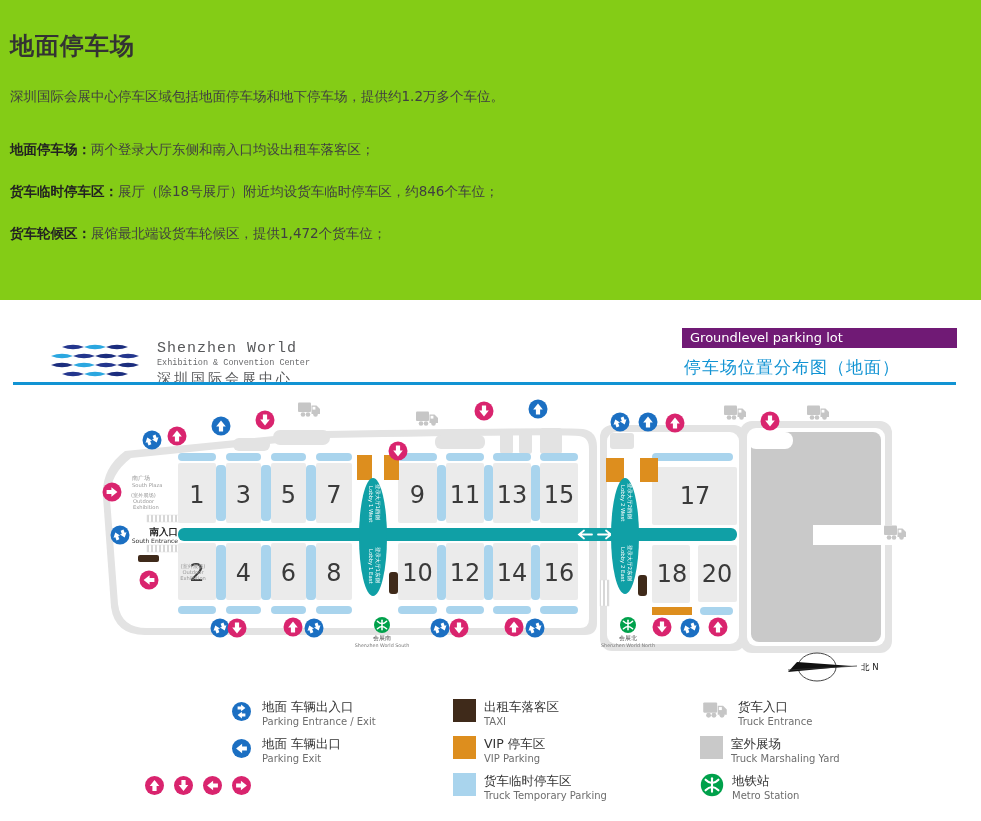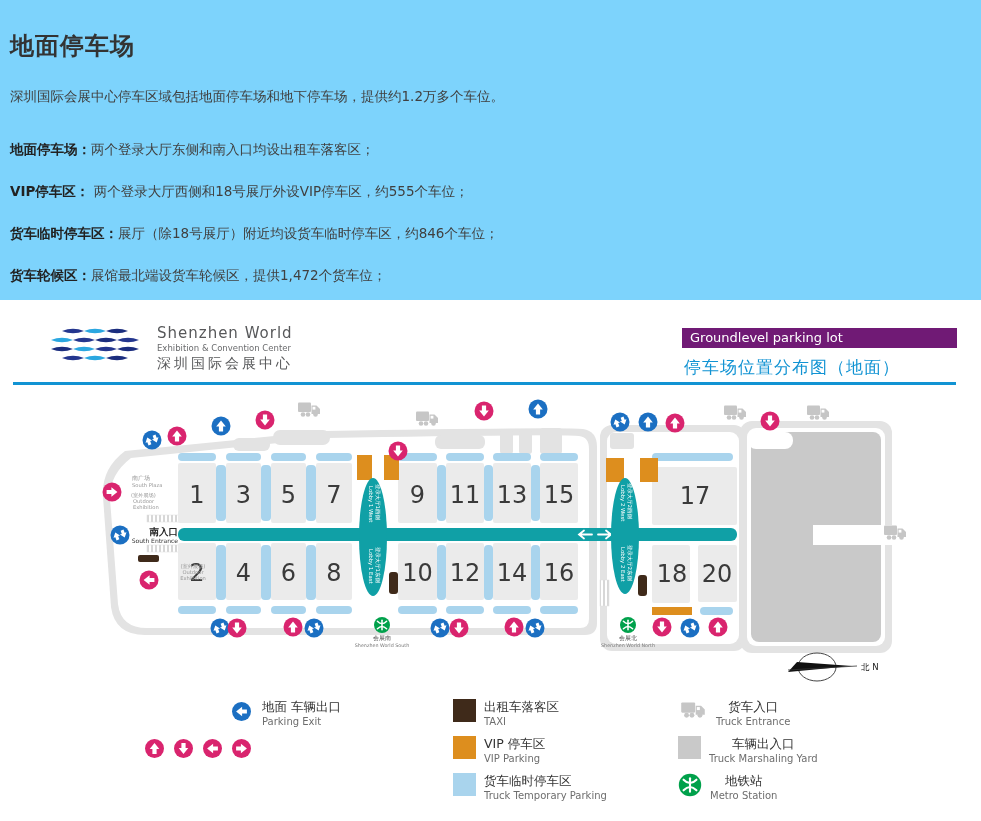--- a/index.html
+++ b/index.html
@@ -2,61 +2,60 @@
 <html><head>
 <meta charset="utf-8">
 <style>
   * { box-sizing: border-box; margin: 0; padding: 0; }
   body {
     width: 981px; height: 821px; background: #ffffff;
     font-family: "DejaVu Sans", "Liberation Sans", sans-serif;
     color: #333; overflow: hidden; position: relative;
   }
   
-  .top-panel { background: #7dd3fc; height: 300px; padding: 30px 20px 0 10px; }
+  .top-panel { background: #84cc16; height: 300px; padding: 30px 20px 0 10px; }
   .top-panel h1 { font-size: 24px; font-weight: bold; color: #333; margin-bottom: 24px; letter-spacing: 1px; }
   .top-panel p  { font-size: 13.5px; line-height: 1.55; color: #404040; max-width: 505px; }
   .top-panel p.intro { margin-bottom: 32px; }
   .top-panel p.zone  { margin-bottom: 21px; }
   .top-panel .zlabel { font-weight: bold; color: #222; }
   
   .brand-row { position: relative; height: 85px; background: #fff; }
-  .logo { position: absolute; left: 48px; top: 24px; display: flex; }
+  .logo { position: absolute; left: 48px; top: 40px; display: flex; font-family: Liberation Mono, monospace; }
   .logo-text { margin-left: 14px; }
   .logo-name { font-size: 15px; color: #57585a; letter-spacing: 1px; }
   .logo-sub  { font-size: 8.5px; color: #6a6b6d; margin-top: 1px; }
   .logo-cn   { font-size: 14px; color: #57585a; letter-spacing: 3px; margin-top: 2px; }
   .banner { position: absolute; left: 682px; top: 28px; width: 275px; }
   .banner-en { background: #701a75; color: #fff; font-size: 13px; padding: 2px 8px 3px 8px; }
   .banner-cn { color: #1193d3; font-size: 17px; padding: 8px 2px; letter-spacing: 1px; }
   .divider { position: absolute; left: 13px; right: 25px; bottom: 0; border-top: 3px solid #1193d3; }
   
   .map-wrap { margin-left: 95px; height: 310px; }
   svg text { font-family: "DejaVu Sans", "Liberation Sans", sans-serif; }
   
   .legend { position: relative; height: 116px; }
   .lcol { position: absolute; top: 4px; }
-  .lcol1 { left: 126px; } .lcol2 { left: 453px; } .lcol3 { left: 678px; text-align: center; }
+  .lcol1 { left: 126px; } .lcol2 { left: 453px; } .lcol3 { left: 700px; }
   .lrow { display: flex; align-items: flex-start; margin-bottom: 9px; min-height: 24px; }
   .lcol1 .icons { width: 128px; display: flex; justify-content: flex-end; gap: 4px; }
   .ltext { margin-left: 8px; }
   .lcn { font-size: 12.5px; color: #333; }
   .len { font-size: 10px; color: #6d6d6d; margin-top: 0px; }
   .sq { width: 23px; height: 23px; display: inline-block; }
   .sq-taxi { background: #3f2a1a; } .sq-vip { background: #dd8e1e; }
   .sq-ttp { background: #a9d4ed; } .sq-yard { background: #c9c9c9; }
 </style>
 </head>
 <body>
 
 <div class="top-panel">
   <h1>地面停车场</h1>
   <p class="intro">深圳国际会展中心停车区域包括地面停车场和地下停车场，提供约1.2万多个车位。</p>
   <p class="zone"><span class="zlabel">地面停车场：</span><span>两个登录大厅东侧和南入口均设出租车落客区；</span></p>
-  <p class="zone"><span class="zlabel">VIP停车区：</span><span> 两个登录大厅西侧和18号展厅外设VIP停车区，约555个车位；</span></p>
   <p class="zone"><span class="zlabel">货车临时停车区：</span><span>展厅（除18号展厅）附近均设货车临时停车区，约846个车位；</span></p>
   <p class="zone"><span class="zlabel">货车轮候区：</span><span>展馆最北端设货车轮候区，提供1,472个货车位；</span></p>
 </div>
 
 <div class="brand-row">
   <div class="logo">
     <svg width="95" height="44" viewBox="0 0 95 44">
       <defs>
           <path id="lens" d="M-11,0 Q0,-4.4 11,0 Q0,4.4 -11,0 Z"></path>
         </defs>
@@ -368,20 +367,31 @@
     <text x="766" y="285" font-size="8.5" fill="#222">北 N</text>
   </g>
 </svg>
 </div>
 
 <div class="legend">
   <div class="lcol lcol1">
     <div class="lrow">
       <span class="icons">
           <svg width="25" height="25" viewBox="-12.5 -12.5 25 25">
+            <use href="#b-dblh" fill="#1b6fc2"></use>
+          </svg>
+        </span>
+      <span class="ltext">
+          <div class="lcn">地面 车辆出入口</div>
+          <div class="len">Parking Entrance / Exit</div>
+        </span>
+    </div>
+    <div class="lrow">
+      <span class="icons">
+          <svg width="25" height="25" viewBox="-12.5 -12.5 25 25">
             <use href="#b-left" fill="#1b6fc2"></use>
           </svg>
         </span>
       <span class="ltext">
           <div class="lcn">地面 车辆出口</div>
           <div class="len">Parking Exit</div>
         </span>
     </div>
     <div class="lrow">
       <span class="icons">
@@ -431,21 +441,21 @@
             <use href="#truck" fill="#c6c6c6"></use>
           </svg></span>
       <span class="ltext">
           <div class="lcn">货车入口</div>
           <div class="len">Truck Entrance</div>
         </span>
     </div>
     <div class="lrow">
       <span class="sq sq-yard"></span>
       <span class="ltext">
-          <div class="lcn">车辆出入口</div>
+          <div class="lcn">室外展场</div>
           <div class="len">Truck Marshaling Yard</div>
         </span>
     </div>
     <div class="lrow">
       <span><svg width="24" height="24" viewBox="-12 -12 24 24">
             <use href="#metro" transform="scale(1.4)"></use>
           </svg></span>
       <span class="ltext">
           <div class="lcn">地铁站</div>
           <div class="len">Metro Station</div>

